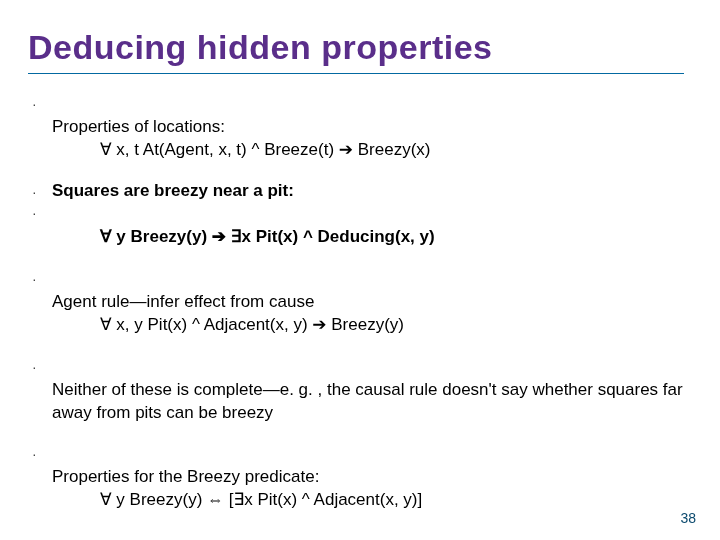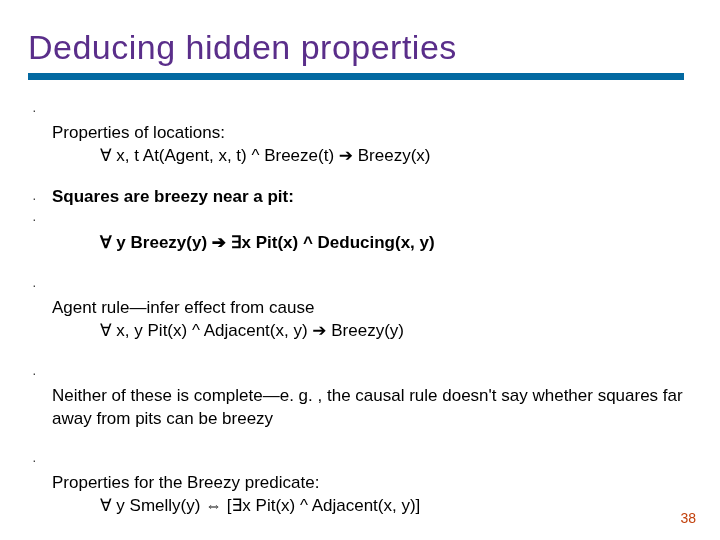--- a/index.html
+++ b/index.html
@@ -14,23 +14,23 @@
   }
   .slide {
     position: relative;
     width: 720px;
     height: 540px;
     box-sizing: border-box;
     padding: 28px 36px 0 28px;
   }
   .title {
     font-size: 34px;
-    font-weight: 400;
+    font-weight: 700;
     color: #5a2e8a;
-    border-bottom: 7px solid #0369a1;
+    border-bottom: 1px solid #0369a1;
     padding-bottom: 6px;
     margin: 0 0 18px 0;
     letter-spacing: 0.5px;
   }
   .content {
     font-size: 17px;
     line-height: 1.35;
     color: #000;
     padding-left: 4px;
   }
@@ -53,21 +53,21 @@
   }
   .indent {
     padding-left: 48px;
     display: block;
   }
   .pagenum {
     position: absolute;
     right: 24px;
     bottom: 14px;
     font-size: 14px;
-    color: #c2410c;
+    color: #0c4a6e;
   }
   .double-bullet {
     display: flex;
     margin-bottom: 18px;
   }
   .double-bullet .dots {
     width: 20px;
     flex: 0 0 20px;
     color: #444;
     font-size: 14px;
@@ -120,20 +120,20 @@
       <div class="dot">·</div>
       <div class="body">
         <span class="indent" style="padding-left:0"><span>Neither of these is complete—e. g. , the causal rule doesn't say whether squares far away from pits can be breezy</span></span>
       </div>
     </div>
 
     <div class="bullet">
       <div class="dot">·</div>
       <div class="body">
         <span>Properties for the Breezy predicate:</span><br>
-        <span class="indent">∀ y Smelly(y) ⇔   [∃x Pit(x) ^ Adjacent(x, y)]</span>
+        <span class="indent">∀ y Breezy(y) ⇔   [∃x Pit(x) ^ Adjacent(x, y)]</span>
       </div>
     </div>
 
   </div>
 
   <div class="pagenum">38</div>
 </div>
 
 </body></html>

